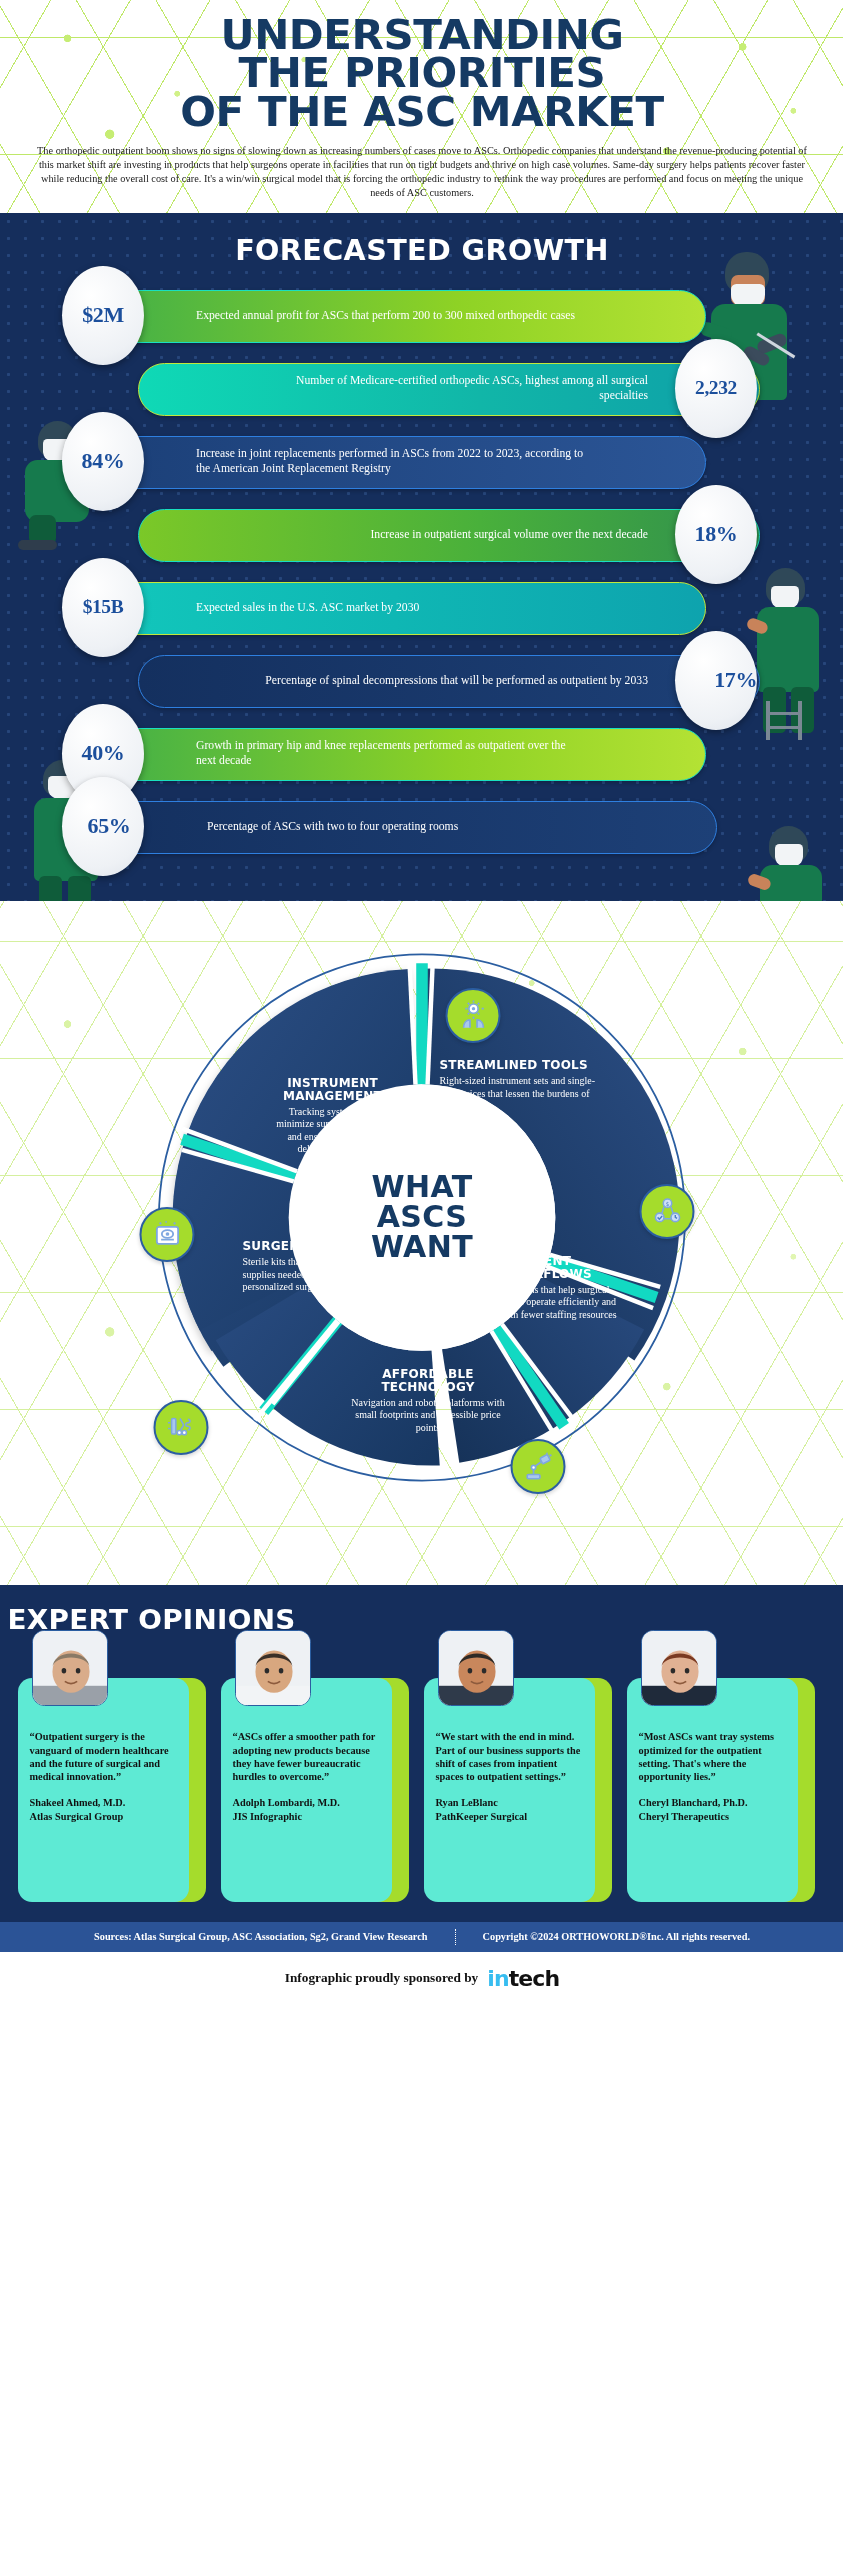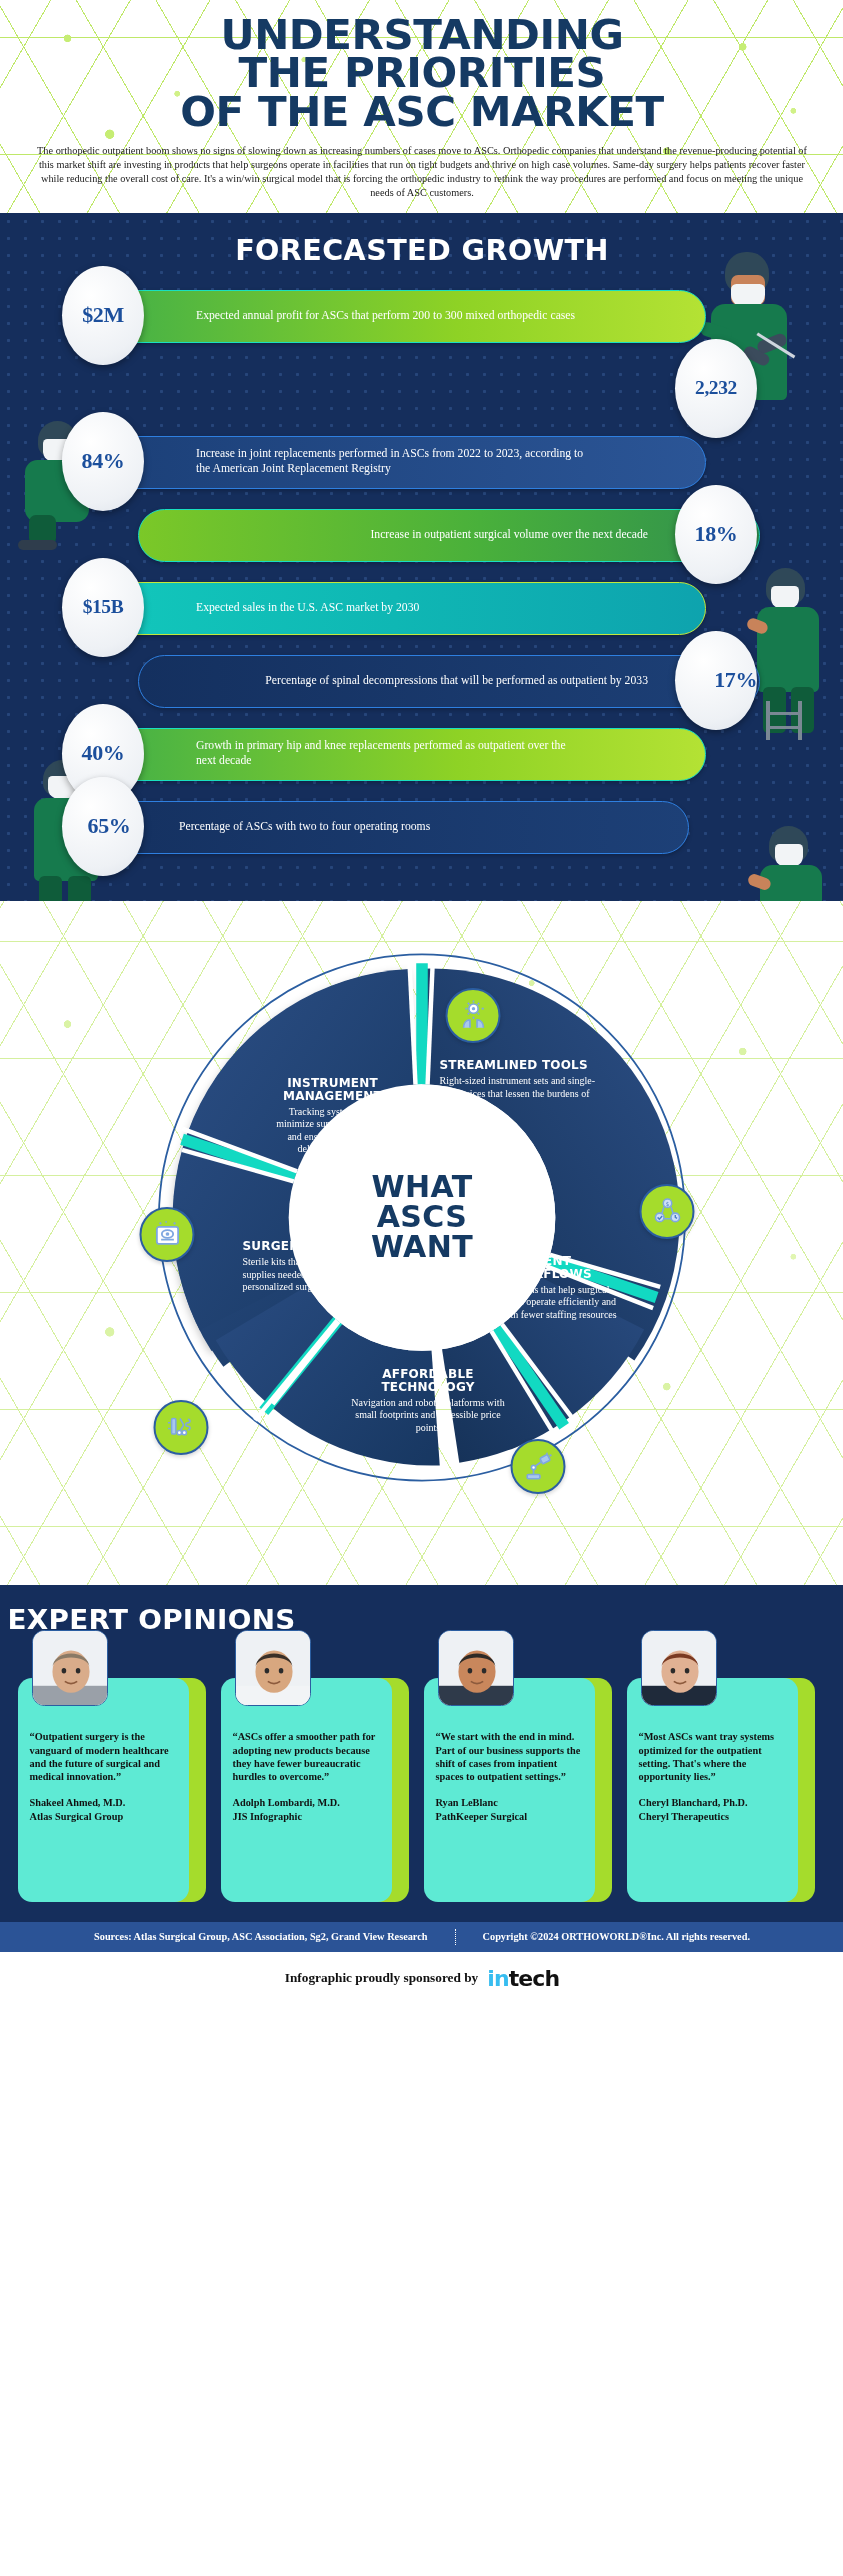--- a/index.html
+++ b/index.html
@@ -376,20 +376,23 @@
   <div class="bars" id="bars">
       <div class="row">
         <div class="pill v-green" style="left: 84px; width: 622px; padding-left: 111px; padding-right: 36px; justify-content: flex-start;">
           <div class="ptext" style="text-align: left; max-width: 391px;">Expected annual profit for ASCs that perform 200 to 300 mixed orthopedic cases</div>
         </div>
         <div class="bubble" style="left: 62px; top: -21px;">
           <span>$2M</span>
         </div>
       </div>
       <div class="row">
+        <div class="pill v-teal" style="left: 138px; width: 622px; padding-left: 36px; padding-right: 111px; justify-content: flex-end;">
+          <div class="ptext" style="text-align: right; max-width: 391px;">Number of Medicare-certified orthopedic ASCs, highest among all surgical specialties</div>
+        </div>
         <div class="bubble small" style="left: 675px; top: -21px;">
           <span>2,232</span>
         </div>
       </div>
       <div class="row">
         <div class="pill v-blue" style="left: 84px; width: 622px; padding-left: 111px; padding-right: 36px; justify-content: flex-start;">
           <div class="ptext" style="text-align: left; max-width: 391px;">Increase in joint replacements performed in ASCs from 2022 to 2023, according  to the American Joint Replacement Registry</div>
         </div>
         <div class="bubble" style="left: 62px; top: -21px;">
           <span>84%</span>
@@ -421,21 +424,21 @@
       </div>
       <div class="row">
         <div class="pill v-green" style="left: 84px; width: 622px; padding-left: 111px; padding-right: 36px; justify-content: flex-start;">
           <div class="ptext" style="text-align: left; max-width: 391px;">Growth in primary hip and knee replacements performed as outpatient over the next decade</div>
         </div>
         <div class="bubble" style="left: 62px; top: -21px;">
           <span>40%</span>
         </div>
       </div>
       <div class="row">
-        <div class="pill v-navy" style="left: 67px; width: 622px; padding-left: 111px; padding-right: 36px; justify-content: flex-start;">
+        <div class="pill v-navy" style="left: 95px; width: 622px; padding-left: 111px; padding-right: 36px; justify-content: flex-start;">
           <div class="ptext" style="text-align: left; max-width: 391px;">Percentage of ASCs with two to four operating rooms</div>
         </div>
         <div class="bubble" style="left: 62px; top: -21px; padding-left: 12px;">
           <span>65%</span>
         </div>
       </div>
     </div>
 </div>
 
 <div class="want">

